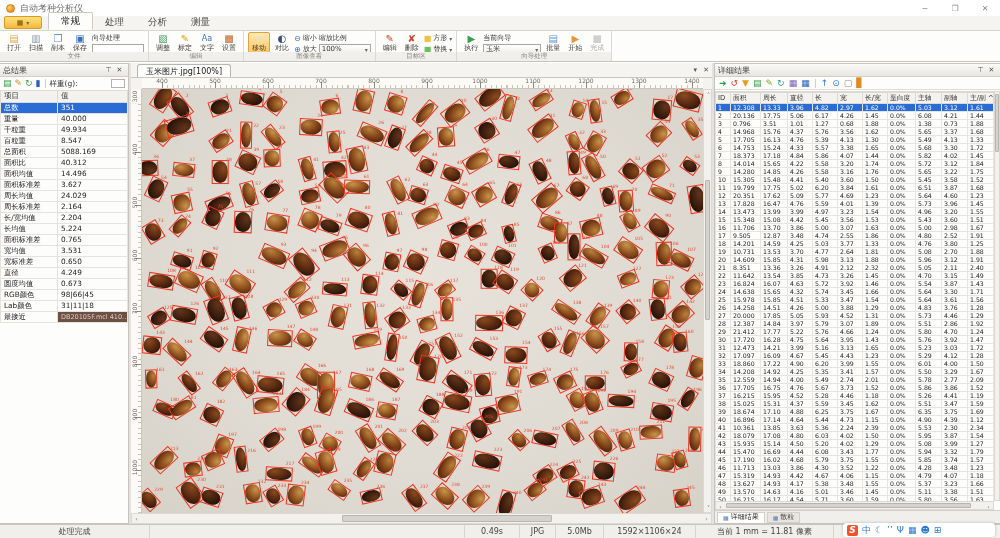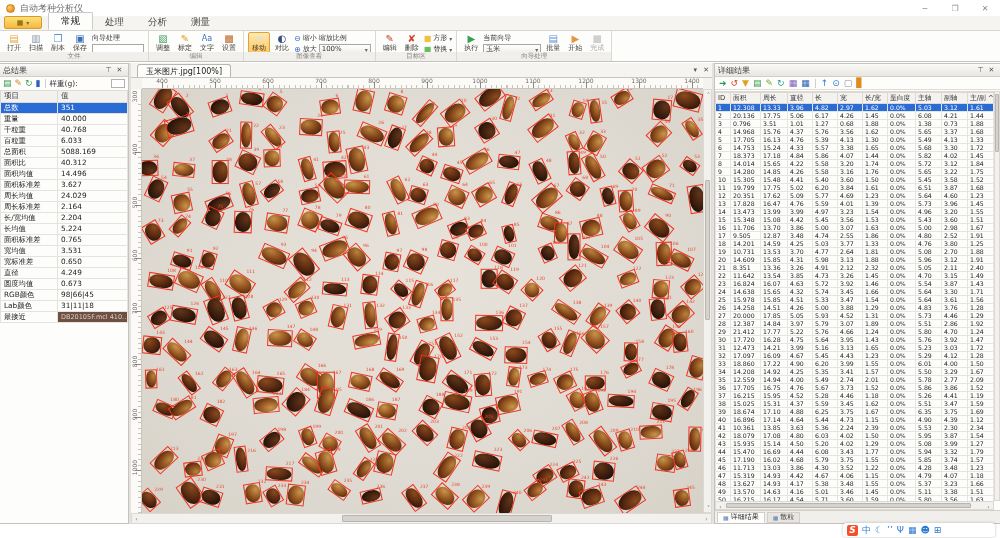--- a/index.html
+++ b/index.html
@@ -289,25 +289,25 @@
           <tr class="sel">
             <td>总数</td>
             <td class="v">351</td>
           </tr>
           <tr>
             <td>重量</td>
             <td class="v">40.000</td>
           </tr>
           <tr>
             <td>千粒重</td>
-            <td class="v">40.768</td>
+            <td class="v">49.934</td>
           </tr>
           <tr>
             <td>百粒重</td>
-            <td class="v">6.033</td>
+            <td class="v">8.547</td>
           </tr>
           <tr>
             <td>总面积</td>
             <td class="v">5088.169</td>
           </tr>
           <tr>
             <td>面积比</td>
             <td class="v">40.312</td>
           </tr>
           <tr>
@@ -2115,20 +2115,30 @@
           <span class="rtabico">▦</span>
           <span>详细结果</span>
         </div>
         <div class="rtabitem">
           <span class="rtabico">▦</span>
           <span>散粒</span>
         </div>
       </div>
   </div>
 
+  <div id="statusbar">
+    <div class="seg" style="width:150px">处理完成</div>
+    <div class="seg" style="width:315px"></div>
+    <div class="seg" style="width:55px">0.49s</div>
+    <div class="seg" style="width:36px">JPG</div>
+    <div class="seg" style="width:48px">5.0Mb</div>
+    <div class="seg" style="width:92px">1592×1106×24</div>
+    <div class="seg" style="width:138px">当前 1 mm = 11.81 像素</div>
+    <div class="seg" style="flex:1;border-right:none"></div>
+  </div>
 
   <div id="imebar">
       <div id="sogou">S</div>
       <span class="imeico" style="color: rgb(43, 123, 214);">中</span>
       <span class="imeico" style="color: rgb(43, 123, 214);">☾</span>
       <span class="imeico" style="color: rgb(43, 123, 214);">’’</span>
       <span class="imeico" style="color: rgb(43, 123, 214);">Ψ</span>
       <span class="imeico" style="color: rgb(43, 123, 214);">▦</span>
       <span class="imeico" style="color: rgb(43, 123, 214);">☻</span>
       <span class="imeico" style="color: rgb(43, 123, 214);">⊞</span>

